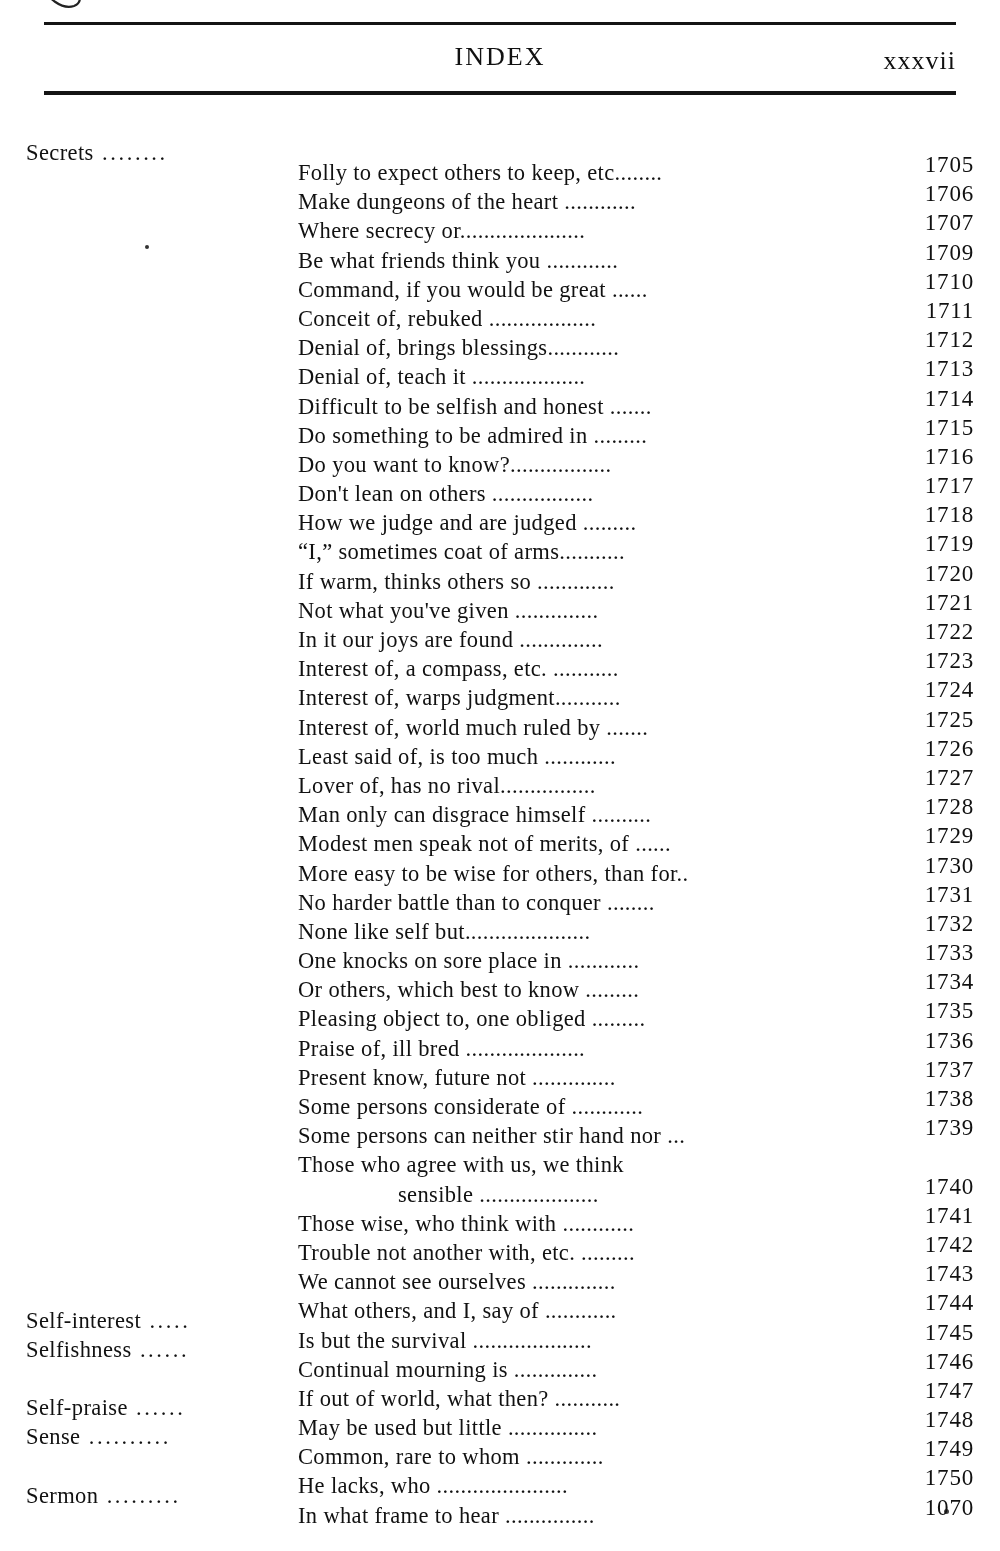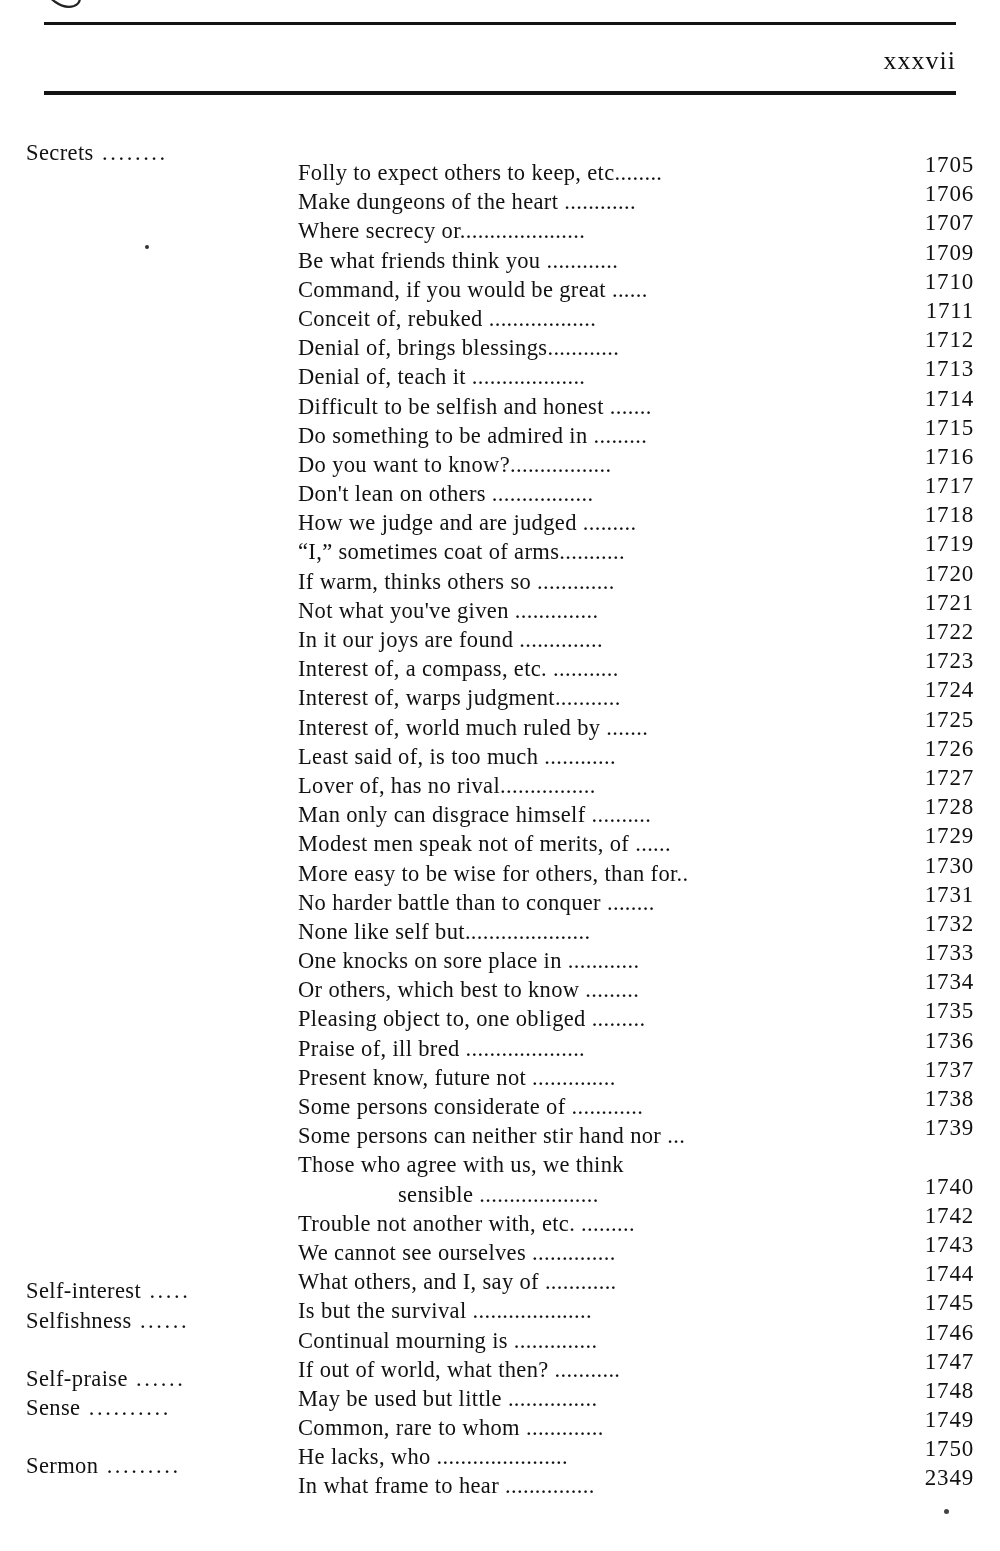--- a/index.html
+++ b/index.html
@@ -156,20 +156,21 @@
 <body>
 
 <div class="page">
 
   <svg class="scan-mark" viewBox="0 0 46 34">
     <path d="M2 0 C 6 14, 22 26, 34 22 C 44 18, 40 6, 30 2" fill="none" stroke="#222" stroke-width="2.2"></path>
   </svg>
 
   <div class="header">
     <div class="rule-top"></div>
+    <div class="title">INDEX</div>
     <div class="folio">xxxvii</div>
     <div class="rule-bottom"></div>
   </div>
 
   <div class="ink-dot"></div>
   <div class="ink-dot2"></div>
 
   <div class="index" id="index-body">
       <div class="row">
         <div class="heading"><span class="word">Secrets</span><span class="leader"> ........</span></div>
@@ -346,20 +347,25 @@
         <div class="entry">Those who agree with us, we think</div>
         <div class="num"></div>
       </div>
       <div class="row">
         <div class="heading"></div>
         <div class="entry wrap2">sensible  ....................</div>
         <div class="num">1740</div>
       </div>
       <div class="row">
         <div class="heading"></div>
+        <div class="entry">Those wise, who think with ............</div>
+        <div class="num">1741</div>
+      </div>
+      <div class="row">
+        <div class="heading"></div>
         <div class="entry">Trouble not another with, etc. .........</div>
         <div class="num">1742</div>
       </div>
       <div class="row">
         <div class="heading"></div>
         <div class="entry">We cannot see ourselves ..............</div>
         <div class="num">1743</div>
       </div>
       <div class="row">
         <div class="heading"></div>
@@ -392,17 +398,17 @@
         <div class="num">1749</div>
       </div>
       <div class="row">
         <div class="heading"></div>
         <div class="entry">He lacks, who ......................</div>
         <div class="num">1750</div>
       </div>
       <div class="row">
         <div class="heading"><span class="word">Sermon</span><span class="leader"> .........</span></div>
         <div class="entry">In what frame to hear ...............</div>
-        <div class="num">2349</div>
+        <div class="num">1070</div>
       </div>
     </div>
 
 </div>
 
 </body></html>

